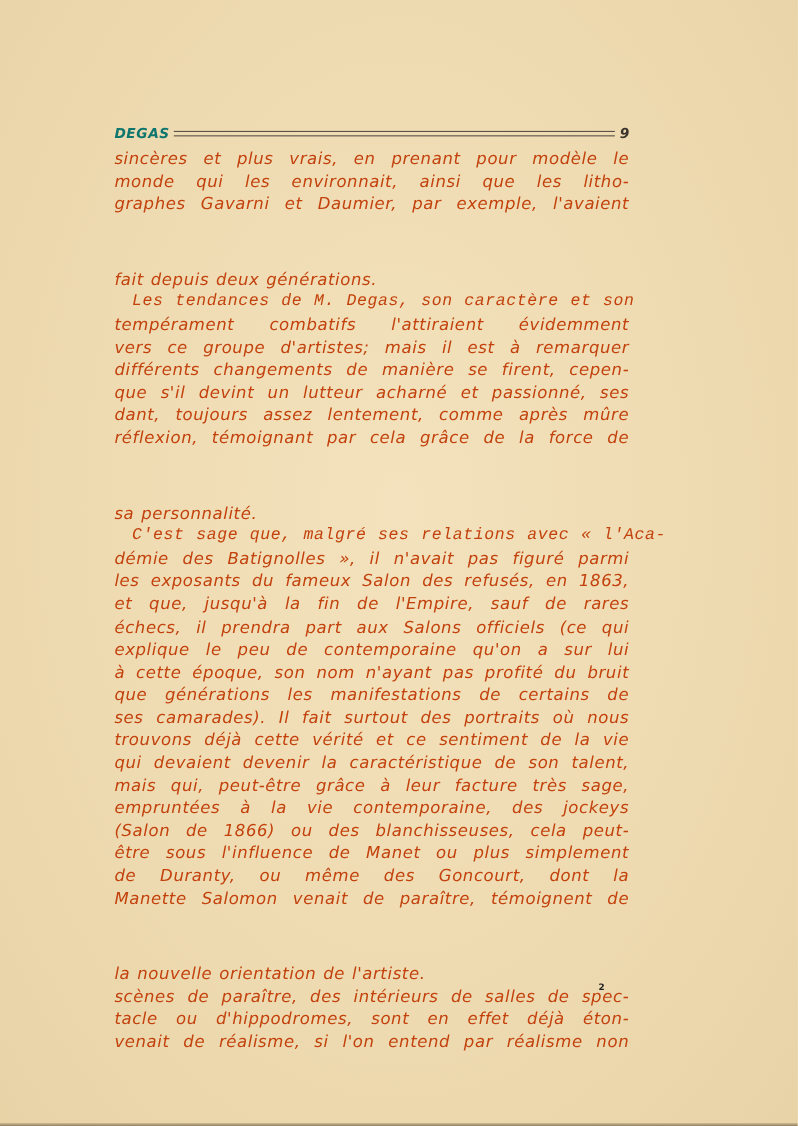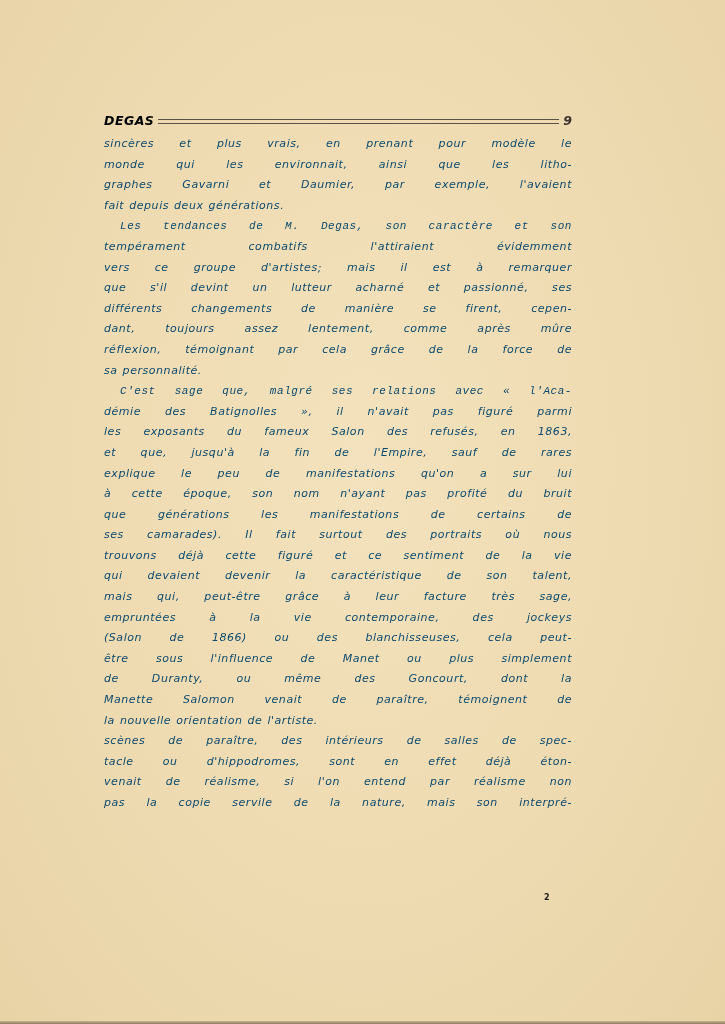--- a/index.html
+++ b/index.html
@@ -11,37 +11,37 @@
     font-family: "DejaVu Sans", sans-serif;
     color: #3a342c;
   }
   .page { position: absolute; left: 0; top: 0; width: 725px; height: 1024px; }
   .header {
     position: absolute; left: 104px; top: 111px; width: 468px; height: 18px;
     display: flex; align-items: center;
   }
   .running-title {
     font-style: italic; font-weight: bold; font-size: 12.5px; letter-spacing: 0.5px;
-    color: #000000;
+    color: #0f766e;
   }
   .rule {
     flex: 1; margin: 0 4px 0 4px; height: 3px;
     border-top: 1px solid #5a5248; border-bottom: 1px solid #5a5248;
     margin-top: 2px;
   }
   .page-number { font-style: italic; font-weight: bold; font-size: 12.5px; color: #3a342c; }
   .body-text {
     position: absolute; left: 104px; top: 134px; width: 468px;
   }
   .line {
-    font-style: italic; font-size: 11px; line-height: 20.6px; height: 20.6px;
+    font-style: italic; font-size: 15px; line-height: 20.6px; height: 20.6px;
     white-space: nowrap; text-align: justify; text-align-last: justify;
-    letter-spacing: 0.55px; word-spacing: 1px; color: #0c4a6e;
+    letter-spacing: 0.55px; word-spacing: 1px; color: #c2410c;
   }
-  .line.last { text-align-last: left; }
+  .line.last { text-align-last: left; margin-top: 48px; }
   .line.indent { padding-left: 16px; font-family: Liberation Mono, monospace; }
   .signature {
     position: absolute; left: 544px; top: 893px; font-size: 8px; font-weight: bold; color: #222;
   }
   .bottom-edge {
     position: absolute; left: 0; bottom: 0; width: 725px; height: 3px;
     background: linear-gradient(#cbb68c, #8a7a60);
   }
 </style>
 </head>
@@ -55,43 +55,43 @@
   </div>
 
   <div class="body-text" id="body-text">
       <div class="line">sincères et plus vrais, en prenant pour modèle le</div>
       <div class="line">monde qui les environnait, ainsi que les litho-</div>
       <div class="line">graphes Gavarni et Daumier, par exemple, l'avaient</div>
       <div class="line last">fait depuis deux générations.</div>
       <div class="line indent">Les tendances de M. Degas, son caractère et son</div>
       <div class="line">tempérament combatifs l'attiraient évidemment</div>
       <div class="line">vers ce groupe d'artistes; mais il est à remarquer</div>
+      <div class="line">différents changements de manière se firent, cepen-</div>
       <div class="line">que s'il devint un lutteur acharné et passionné, ses</div>
-      <div class="line">différents changements de manière se firent, cepen-</div>
       <div class="line">dant, toujours assez lentement, comme après mûre</div>
       <div class="line">réflexion, témoignant par cela grâce de la force de</div>
       <div class="line last">sa personnalité.</div>
       <div class="line indent">C'est sage que, malgré ses relations avec « l'Aca-</div>
       <div class="line">démie des Batignolles », il n'avait pas figuré parmi</div>
       <div class="line">les exposants du fameux Salon des refusés, en 1863,</div>
       <div class="line">et que, jusqu'à la fin de l'Empire, sauf de rares</div>
-      <div class="line">explique le peu de manifestations qu'on a sur lui</div>
+      <div class="line">échecs, il prendra part aux Salons officiels (ce qui</div>
+      <div class="line">explique le peu de contemporaine qu'on a sur lui</div>
       <div class="line">à cette époque, son nom n'ayant pas profité du bruit</div>
       <div class="line">que générations les manifestations de certains de</div>
       <div class="line">ses camarades). Il fait surtout des portraits où nous</div>
-      <div class="line">trouvons déjà cette figuré et ce sentiment de la vie</div>
+      <div class="line">trouvons déjà cette vérité et ce sentiment de la vie</div>
       <div class="line">qui devaient devenir la caractéristique de son talent,</div>
       <div class="line">mais qui, peut-être grâce à leur facture très sage,</div>
       <div class="line">empruntées à la vie contemporaine, des jockeys</div>
       <div class="line">(Salon de 1866) ou des blanchisseuses, cela peut-</div>
       <div class="line">être sous l'influence de Manet ou plus simplement</div>
       <div class="line">de Duranty, ou même des Goncourt, dont la</div>
       <div class="line">Manette Salomon venait de paraître, témoignent de</div>
       <div class="line last">la nouvelle orientation de l'artiste.</div>
       <div class="line">scènes de paraître, des intérieurs de salles de spec-</div>
       <div class="line">tacle ou d'hippodromes, sont en effet déjà éton-</div>
       <div class="line">venait de réalisme, si l'on entend par réalisme non</div>
-      <div class="line">pas la copie servile de la nature, mais son interpré-</div>
     </div>
 
   <div class="signature">2</div>
   <div class="bottom-edge"></div>
 </div>
 
 </body></html>

